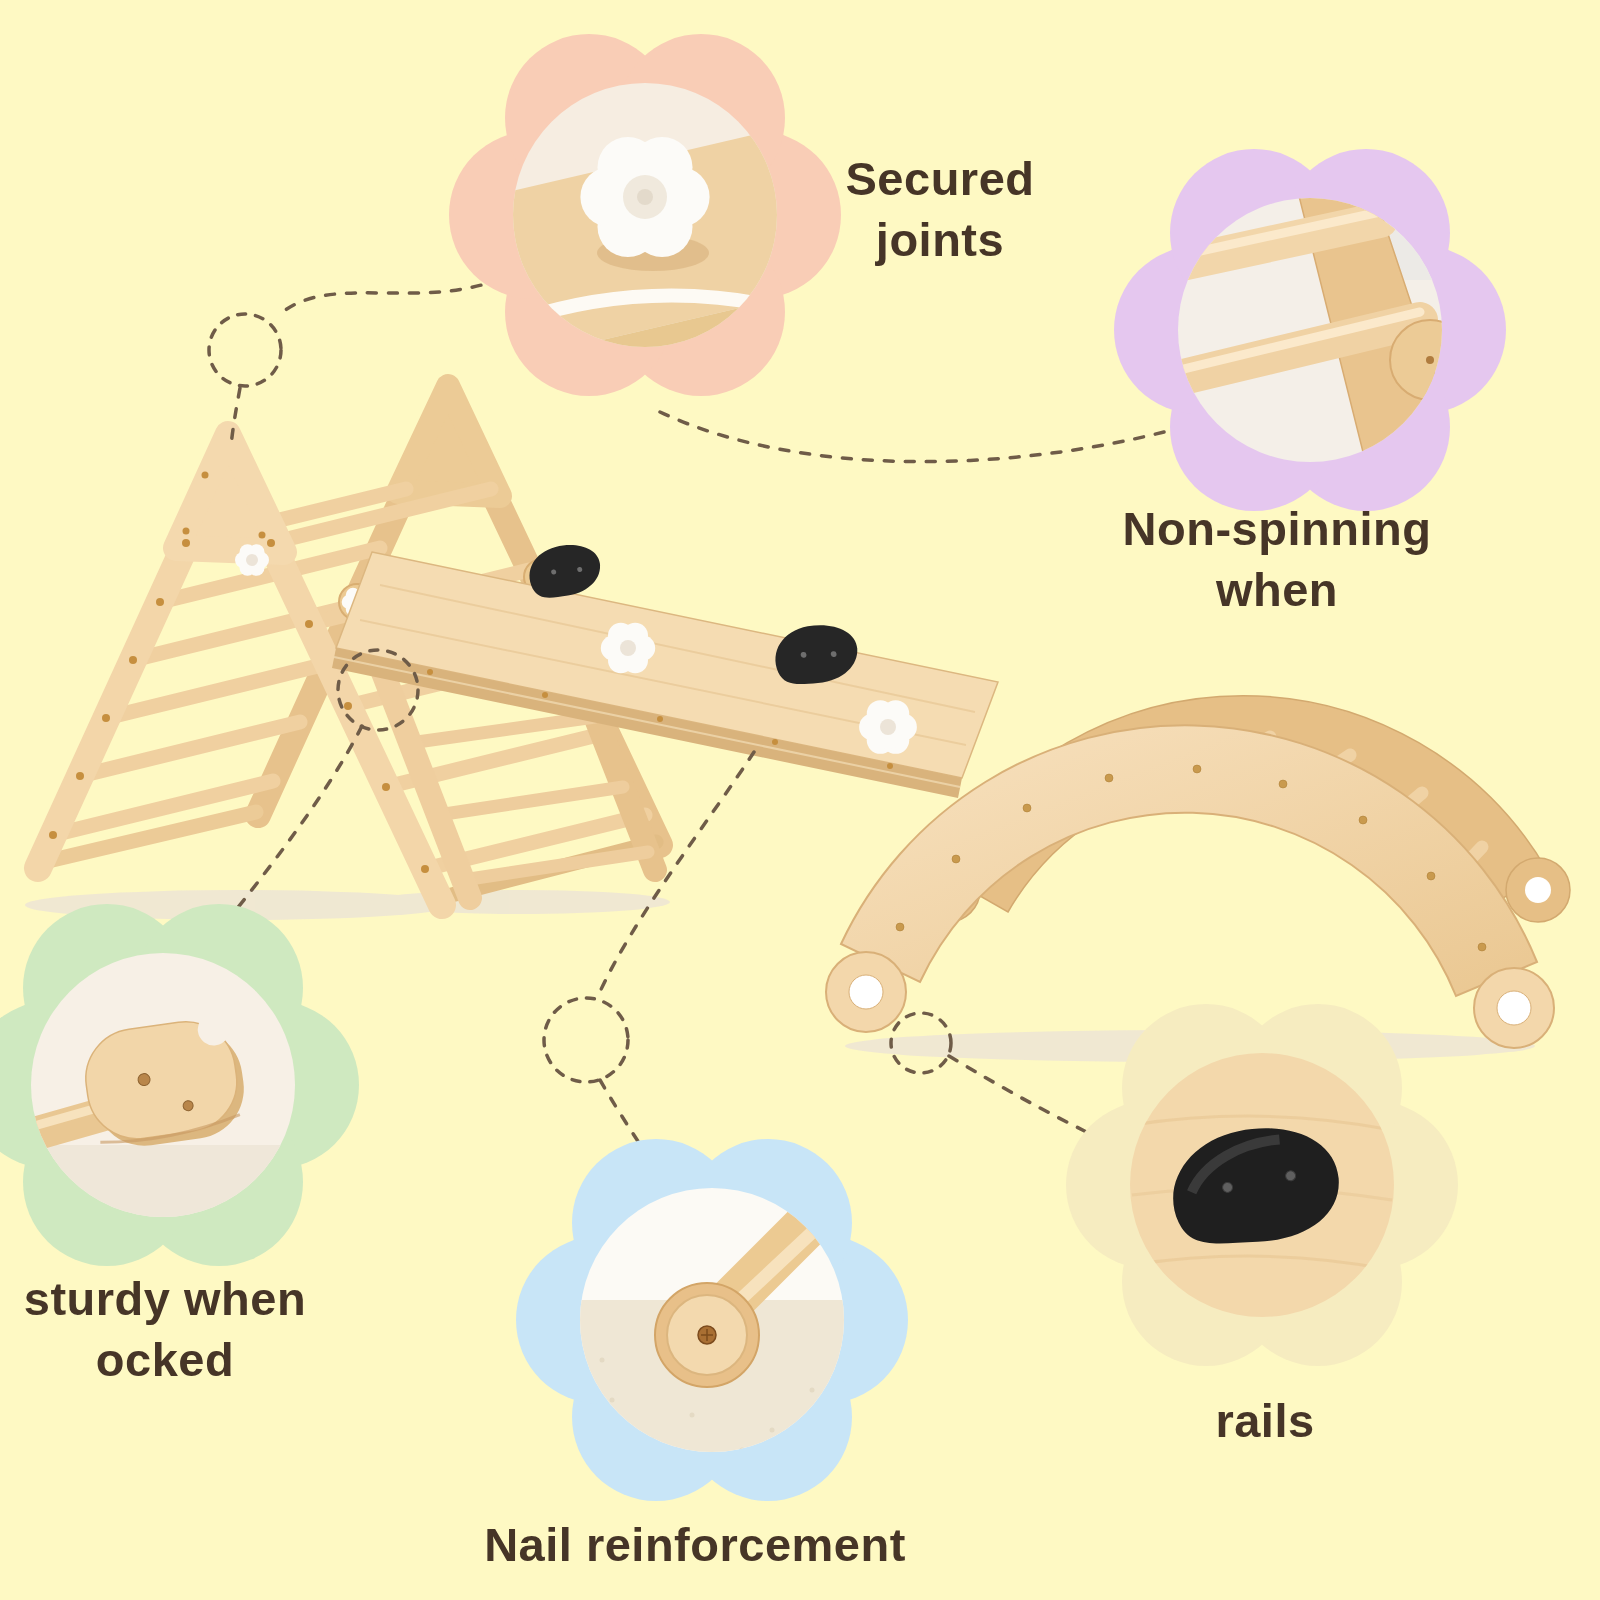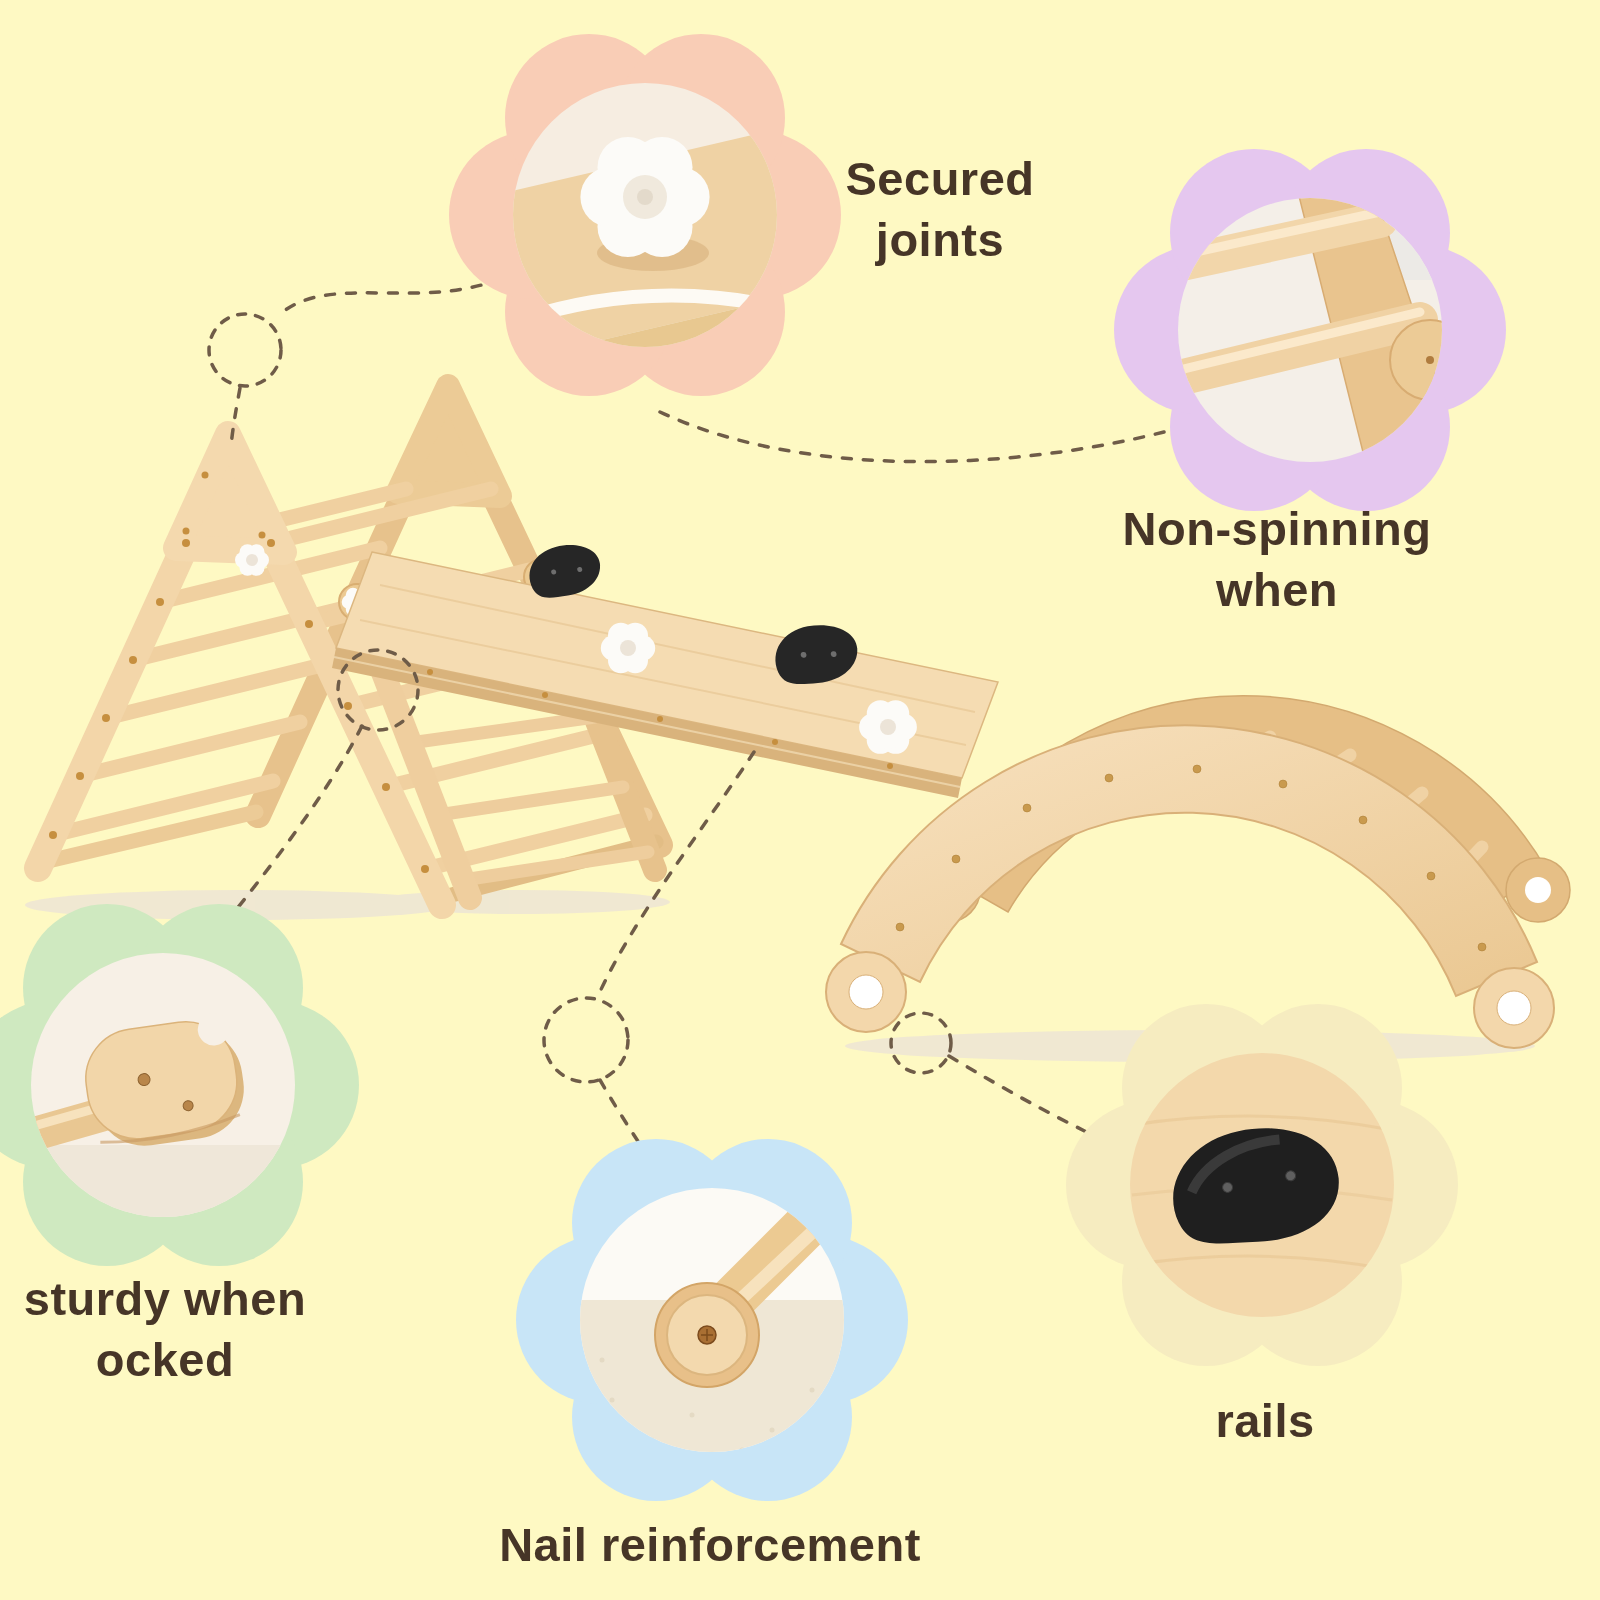--- a/index.html
+++ b/index.html
@@ -351,21 +351,21 @@
   <div class="label" style="left:1062px;top:498px;width:430px">
     <span>Non-spinning</span>
     <span>when</span>
   </div>
 
   <div class="label" style="left:-15px;top:1268px;width:360px">
     <span>sturdy when</span>
     <span>ocked</span>
   </div>
 
-  <div class="label" style="left:440px;top:1514px;width:540px">
+  <div class="label" style="left:425px;top:1514px;width:540px">
     <span>Nail reinforcement</span>
   </div>
 
   <div class="label" style="left:1080px;top:1390px;width:370px">
     <span>rails</span>
   </div>
 
 </div>
 
 </body></html>

